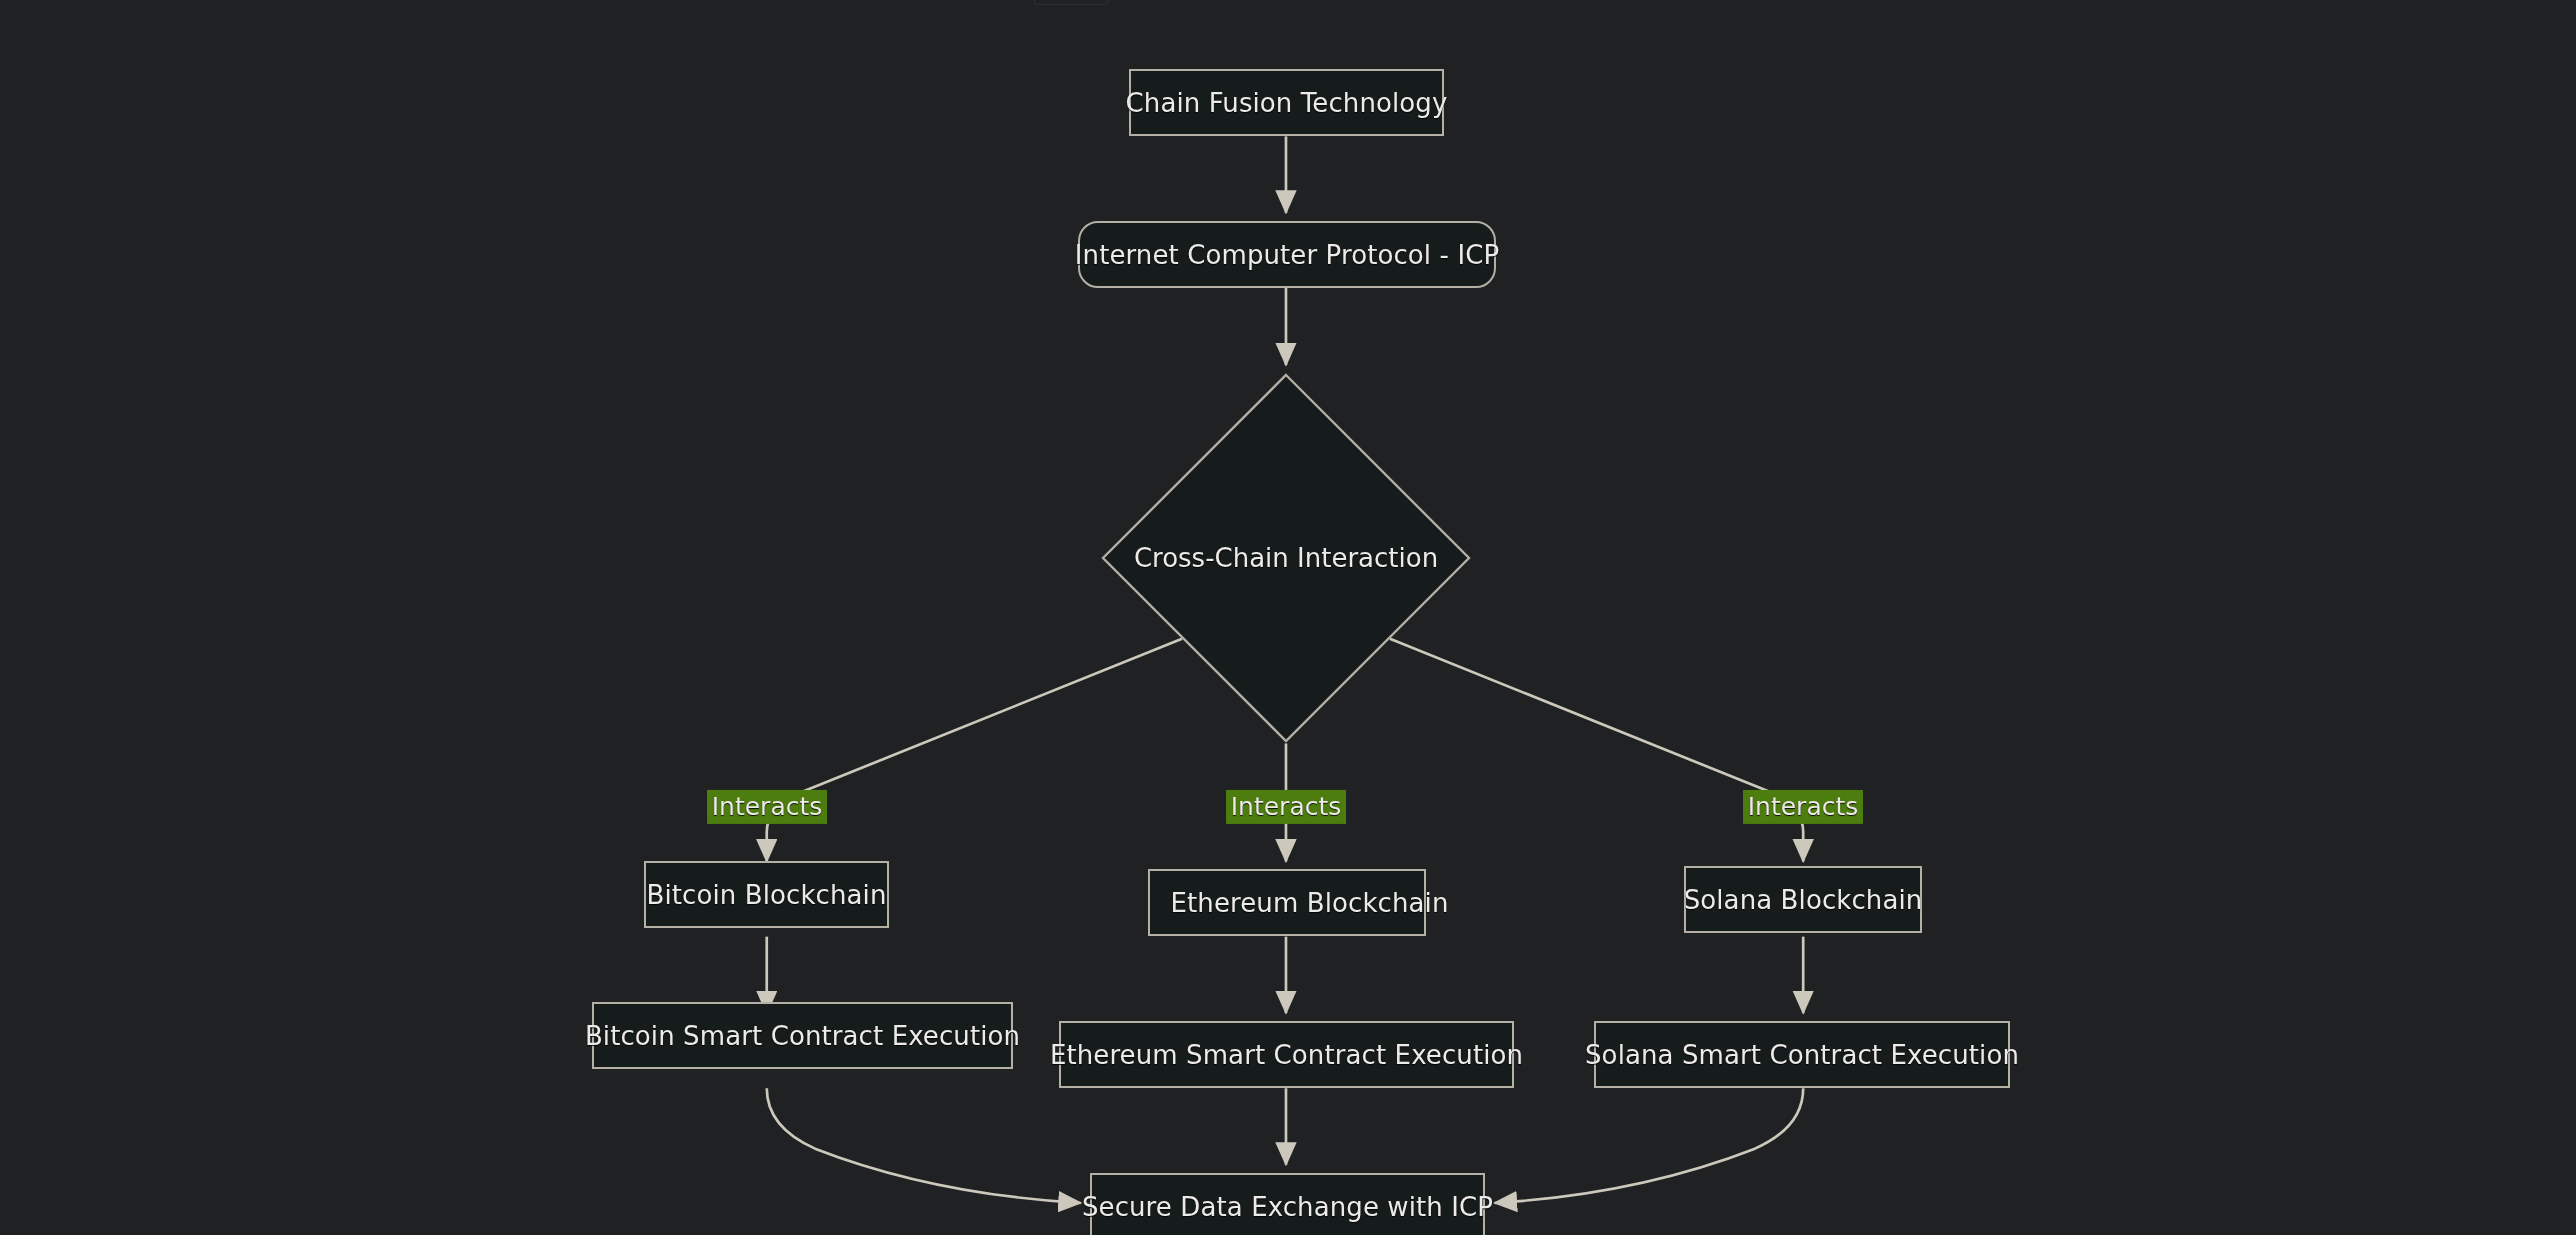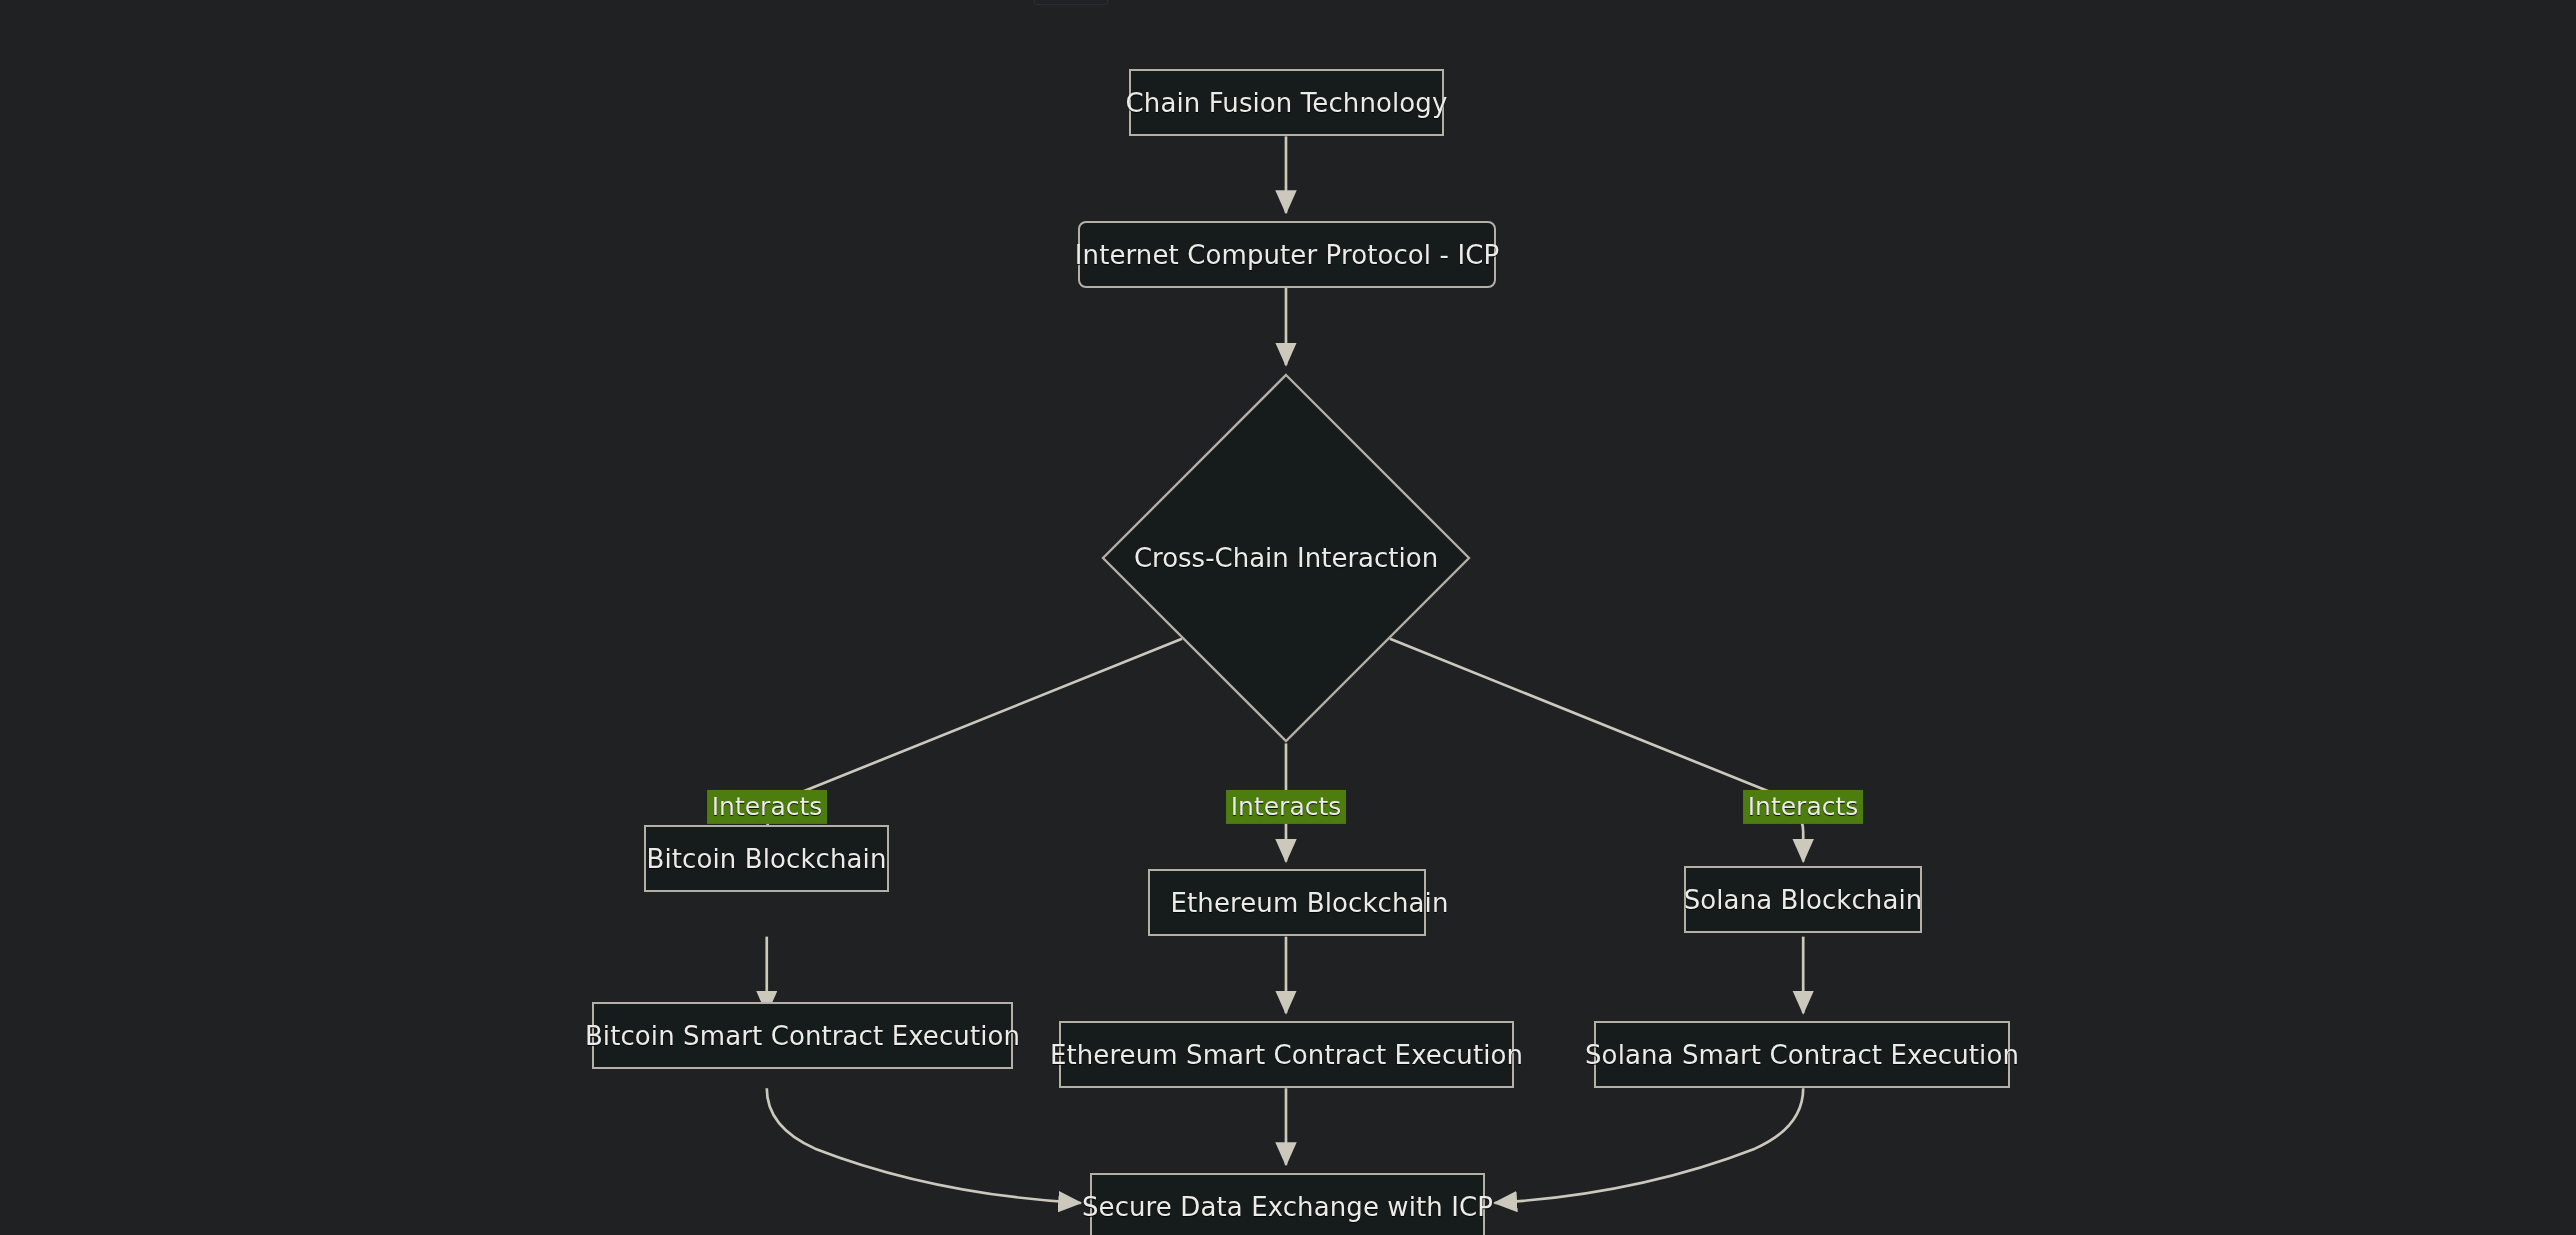--- a/index.html
+++ b/index.html
@@ -38,21 +38,21 @@
     justify-content: center;
     color: #ecebe7;
     font-size: 26px;
     font-weight: 400;
     letter-spacing: 0.1px;
     white-space: nowrap;
     text-shadow: 0 0.7px 0.7px rgba(0,0,0,0.85);
     z-index: 3;
   }
   .node.rounded {
-    border-radius: 8px;
+    border-radius: 20px;
   }
   .diamond-wrap {
     position: absolute;
     z-index: 2;
     text-decoration: underline;
   }
   .diamond-shape {
     position: absolute;
     left: 0;
     top: 0;
@@ -133,21 +133,21 @@
     <span>Internet Computer Protocol - ICP</span>
   </div>
 
   <div class="diamond-wrap" style="left:1101px; top:373px; width:370px; height:370px;">
     <svg class="diamond-shape" viewBox="0 0 552 552" xmlns="http://www.w3.org/2000/svg">
       <polygon points="276,3 549,276 276,549 3,276" fill="#161b1b" stroke="#b5b0a6" stroke-width="3.5"></polygon>
     </svg>
     <div class="diamond-label">Cross-Chain Interaction</div>
   </div>
 
-  <div class="node" style="left:644px; top:825px; width:245px; height:67px;text-align:center;">
+  <div class="node" style="left:644px; top:861px; width:245px; height:67px;text-align:center;">
     <span>Bitcoin Blockchain</span>
   </div>
 
   <div class="node" style="left:1148px; top:869px; width:278px; height:67px;padding-left:45px;">
     <span>Ethereum Blockchain</span>
   </div>
 
   <div class="node" style="left:1684px; top:866px; width:238px; height:67px;">
     <span>Solana Blockchain</span>
   </div>

